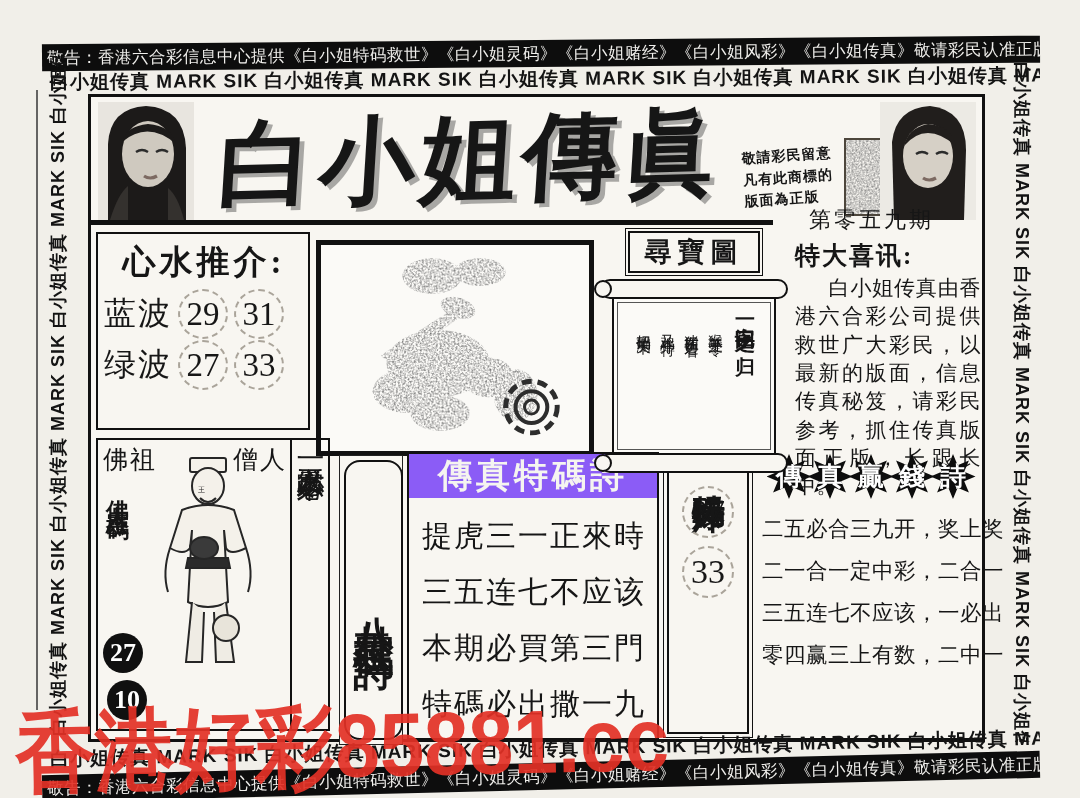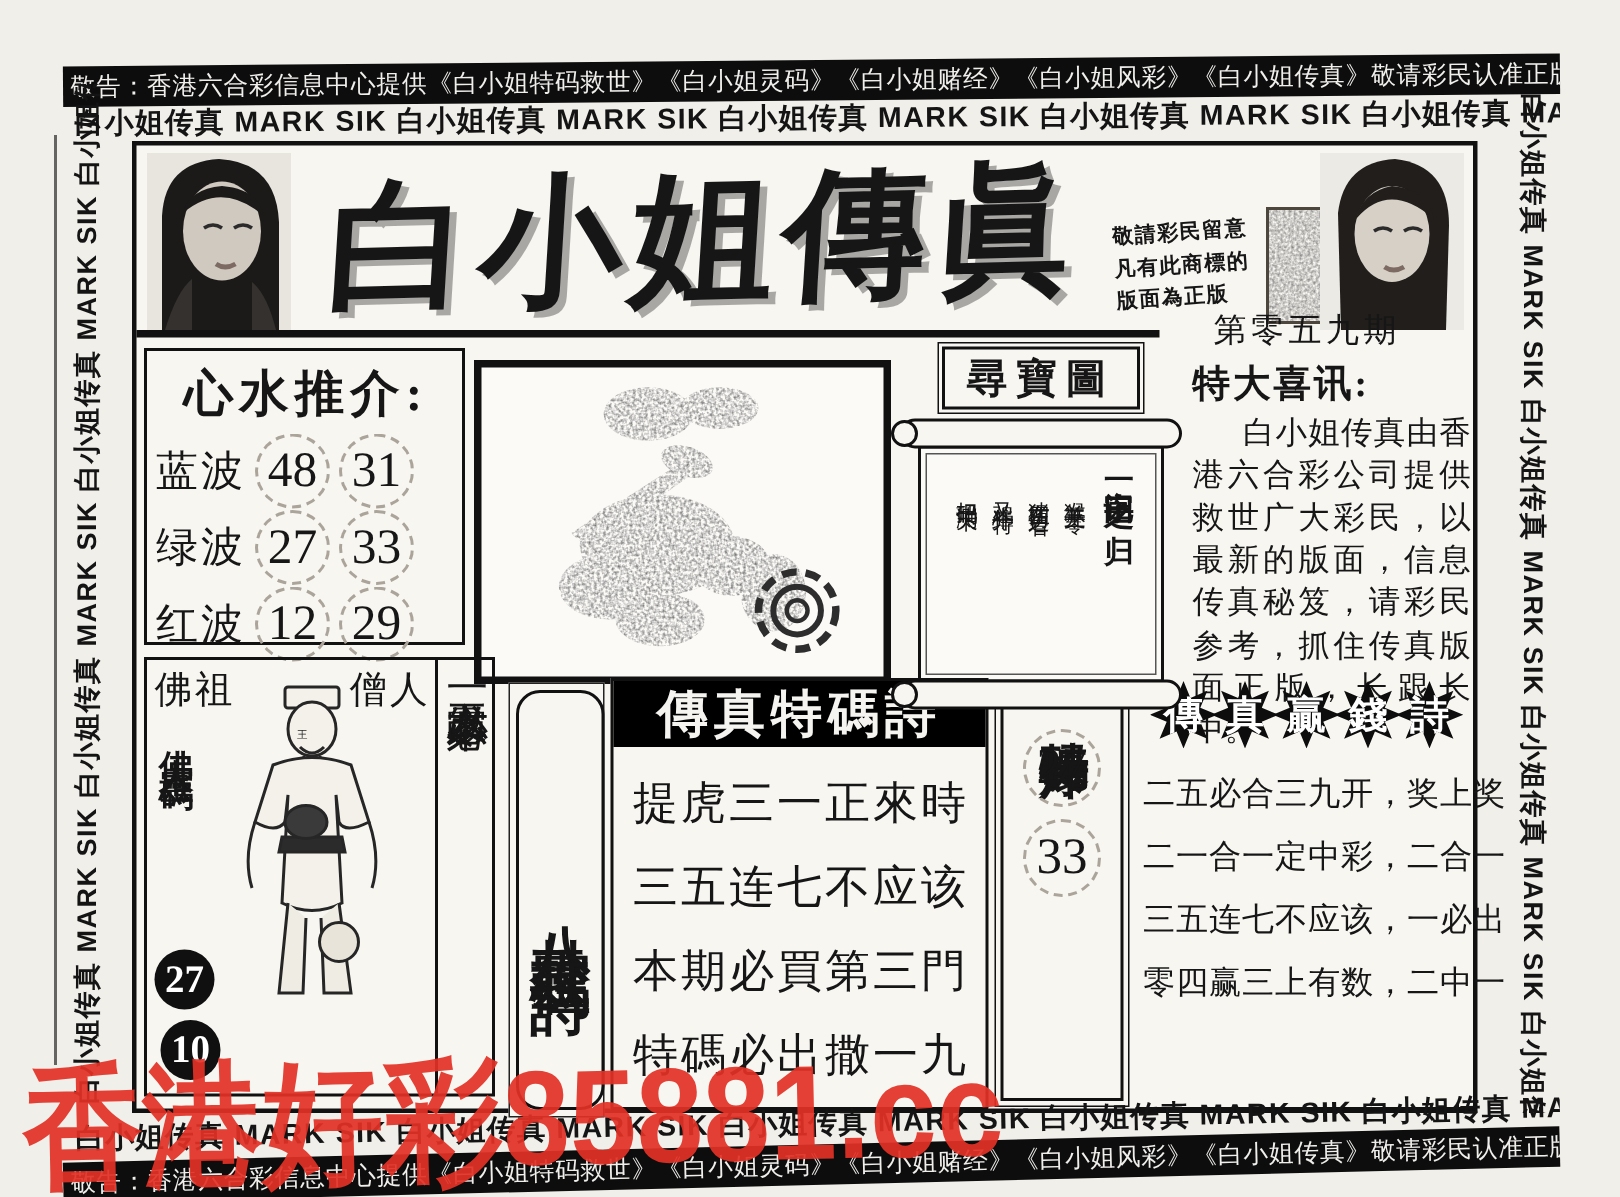--- a/index.html
+++ b/index.html
@@ -45,21 +45,21 @@
   .issue-no { position:absolute; left:718px; top:108px; font-size:22px; letter-spacing:3px; }
 
   
   .panel { position:absolute; }
   .bordered { border:2.5px solid #111; }
 
   
   .hot { left:5px; top:135px; width:214px; height:198px; padding:4px 6px; }
   .hot-title { font-size:33px; font-weight:700; letter-spacing:4px; margin:2px 0 4px 2px; white-space:nowrap;text-align:center; }
   .hot-row { display:flex; align-items:center; gap:6px; margin-top:1px; }
-  .hot-label { font-size:28px; letter-spacing:2px; white-space:nowrap; }
+  .hot-label { font-size:32px; letter-spacing:2px; white-space:nowrap; }
   .num-c { display:inline-flex; align-items:center; justify-content:center; width:50px; height:50px; border:2px dashed #aaa49a;
     border-radius:50%; font-size:33px; font-weight:500; flex:0 0 auto; }
 
   
   .mid-img { left:225px; top:143px; width:278px; height:216px; border:5px solid #111; background:#fbfaf7; }
   .mid-img svg { width:100%; height:100%; }
 
   
   .treasure { left:509px; top:134px; width:188px; height:242px; }
   .t-header { width:132px; margin:0 auto; border:2px solid #111; outline:1px solid #111; outline-offset:2px;
@@ -94,21 +94,21 @@
   .slogan-col { width:38px; border-left:2px solid #111; writing-mode:vertical-rl; font-size:28px; font-weight:500;
     display:flex; align-items:center; padding-top:4px; letter-spacing:1px; }
 
   
   .bagua { left:248px; top:358px; width:64px; height:290px; border:1.5px solid #222; padding:4px; background:#f8f6f1; }
   .bagua-in { height:100%; border:2px solid #111; border-radius:16px; display:flex; justify-content:center; align-items:flex-start;
     writing-mode:vertical-rl; font-size:40px; font-weight:700; letter-spacing:8px; padding-top:10px; }
 
   
   .faxpoem { left:316px; top:355px; width:252px; height:288px; border:2.5px solid #111; background:#f8f6f1; }
-  .fax-head { height:44px; background:#000000; color:#f5f4f0; display:flex; align-items:center; justify-content:center;
+  .fax-head { height:44px; background:#8b5cf6; color:#f5f4f0; display:flex; align-items:center; justify-content:center;
     font-size:34px; font-weight:700; letter-spacing:4px; }
   .fax-lines { padding:10px 6px 0 8px;text-align:center; }
   .fax-line { font-size:30px; line-height:1.87; white-space:nowrap; letter-spacing:2px; }
 
   
   .burst { left:572px; top:359px; width:90px; height:282px; border:1.5px solid #111; padding:3px; }
   .burst-in { height:100%; border:2.5px solid #111; display:flex; flex-direction:column; align-items:center; padding-top:6px; }
   .burst-title { writing-mode:vertical-rl; font-size:33px; font-weight:800; letter-spacing:2px; }
   .burst-nums { display:flex; flex-direction:column; gap:8px; margin-top:10px; }
   .burst-nums .num-c { width:52px; height:52px; font-size:34px; }
@@ -191,32 +191,27 @@
       </svg>
 
       <div class="mast-rule"></div>
       <div class="issue-no">第零五九期</div>
     </div>
 
     <div class="panel bordered hot">
       <div class="hot-title">心水推介:</div>
       <div class="hot-row">
         <span class="hot-label">蓝波</span>
-        <span class="num-c">48</span>
+        <span class="num-c">29</span>
         <span class="num-c">31</span>
       </div>
       <div class="hot-row">
         <span class="hot-label">绿波</span>
         <span class="num-c">27</span>
         <span class="num-c">33</span>
-      </div>
-      <div class="hot-row">
-        <span class="hot-label">红波</span>
-        <span class="num-c">12</span>
-        <span class="num-c">29</span>
       </div>
     </div>
 
     <div class="panel mid-img">
       <svg viewBox="0 0 270 205">
         <defs>
           <filter id="spk" x="-20%" y="-20%" width="140%" height="140%">
             <feTurbulence type="fractalNoise" baseFrequency="0.5" numOctaves="2" seed="9"></feTurbulence>
             <feColorMatrix type="matrix" values="0 0 0 0 .15, 0 0 0 0 .15, 0 0 0 0 .15, 0 0 0 1.7 -0.6"></feColorMatrix>
             <feComposite operator="in" in2="SourceGraphic"></feComposite>

